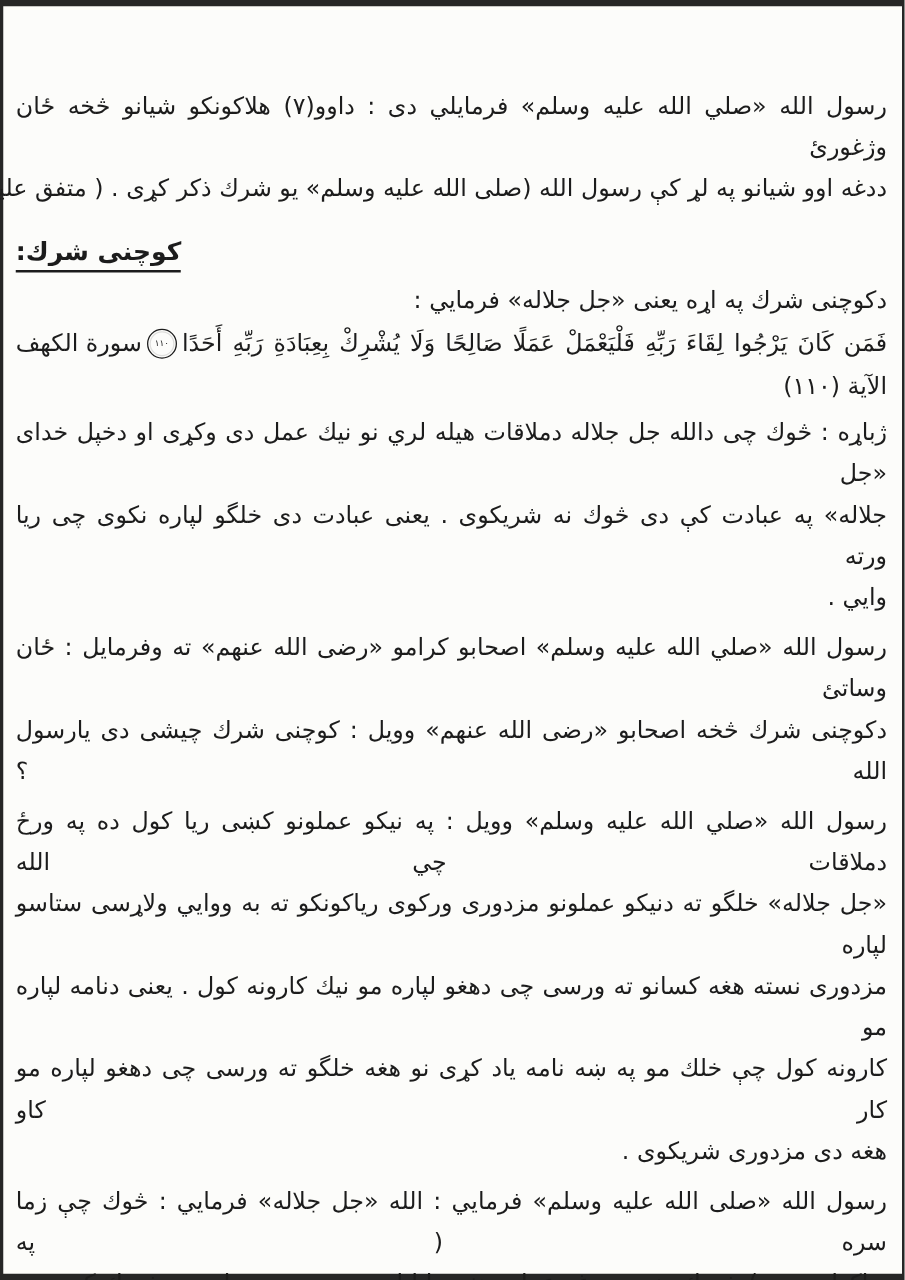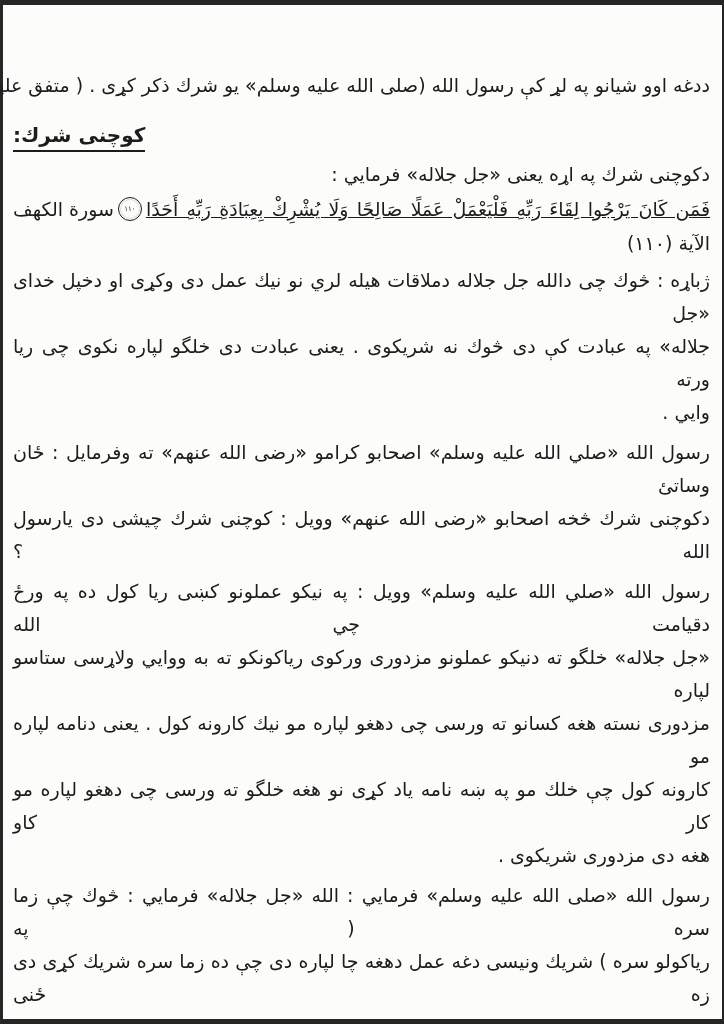--- a/index.html
+++ b/index.html
@@ -51,41 +51,42 @@
     padding-bottom:3px;
   }
   .verse-line{
     font-size:19px;
     line-height:36px;
     display:flex;
     align-items:center;
     justify-content:space-between;
     gap:4px;
   }
-  .verse-text{flex:1;text-align:justify;text-align-last:justify;text-decoration:underline;}
+  .verse-text{flex:1;text-align:justify;text-align-last:justify;}
   .ayah{
     flex:0 0 auto;
     display:inline-flex;
     align-items:center;justify-content:center;
     width:22px;height:22px;
     border:1.5px solid #1c1c1c;
     border-radius:50%;
     box-shadow:0 0 0 1px #fcfcfa inset,0 0 0 2px #1c1c1c22 inset;
     font-size:7px;line-height:1;
   }
   .verse-src{flex:0 0 auto;}
   .spacer{flex:1;}
 </style>
 </head>
 <body>
 
 <div class="page">
   <div class="content">
 
     <div class="para">
+      <div class="line just">رسول الله «صلي الله عليه وسلم» فرمايلي دى : داوو(٧) هلاكونكو شيانو څخه ځان وژغورئ</div>
       <div class="line">ددغه اوو شيانو په لړ كې رسول الله (صلى الله عليه وسلم» يو شرك ذكر كړى . ( متفق عليه)</div>
     </div>
 
     <div class="heading">
       <span class="hd">كوچنى شرك:</span>
     </div>
 
     <div class="line">دكوچنى شرك په اړه يعنى «جل جلاله» فرمايي :</div>
 
     <div class="verse-line">
@@ -102,21 +103,21 @@
       <div class="line just">جلاله» په عبادت كې دى څوك نه شريكوى . يعنى عبادت دى خلگو لپاره نكوى چى ريا ورته</div>
       <div class="line">وايي .</div>
     </div>
 
     <div class="para">
       <div class="line just">رسول الله «صلي الله عليه وسلم» اصحابو كرامو «رضى الله عنهم» ته وفرمايل : ځان وساتئ</div>
       <div class="line just">دكوچنى شرك څخه اصحابو «رضى الله عنهم» وويل : كوچنى شرك چيشى دى يارسول الله ؟</div>
     </div>
 
     <div class="para">
-      <div class="line just">رسول الله «صلي الله عليه وسلم» وويل : په نيكو عملونو كښى ريا كول ده په ورځ دقيامت چي الله</div>
+      <div class="line just">رسول الله «صلي الله عليه وسلم» وويل : په نيكو عملونو كښى ريا كول ده په ورځ دملاقات چي الله</div>
       <div class="line just">«جل جلاله» خلگو ته دنيكو عملونو مزدورى وركوى رياكونكو ته به ووايي ولاړسى ستاسو لپاره</div>
       <div class="line just">مزدورى نسته هغه كسانو ته ورسى چى دهغو لپاره مو نيك كارونه كول . يعنى دنامه لپاره مو</div>
       <div class="line just">كارونه كول چې خلك مو په ښه نامه ياد كړى نو هغه خلگو ته ورسى چى دهغو لپاره مو كار كاو</div>
       <div class="line">هغه دى مزدورى شريكوى .</div>
     </div>
 
     <div class="para">
       <div class="line just">رسول الله «صلى الله عليه وسلم» فرمايي : الله «جل جلاله» فرمايي : څوك چې زما سره ( په</div>
       <div class="line just">رياكولو سره ) شريك ونيسى دغه عمل دهغه چا لپاره دى چې ده زما سره شريك كړى دى زه ځنى</div>
 

